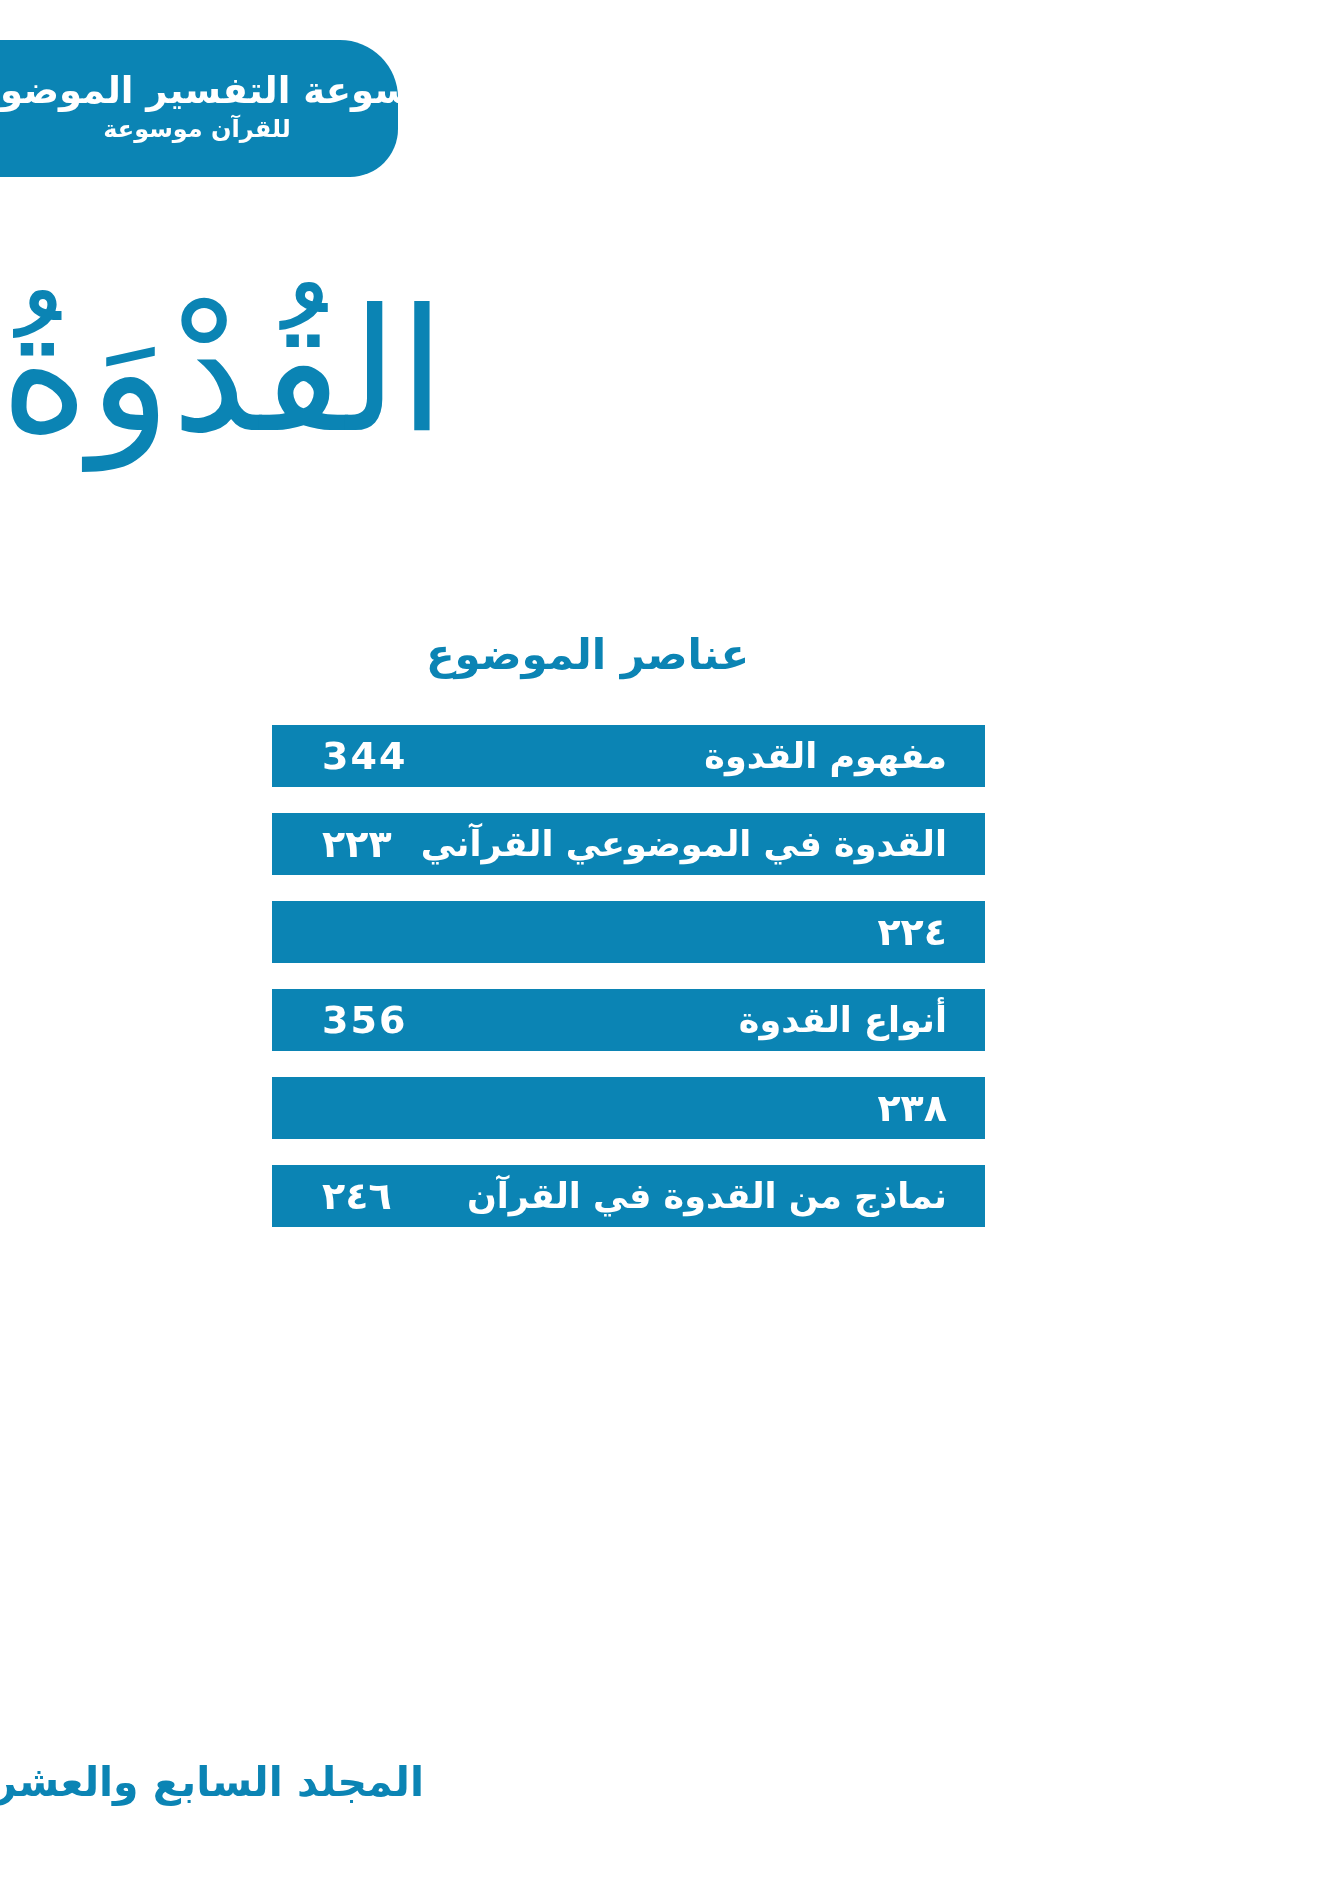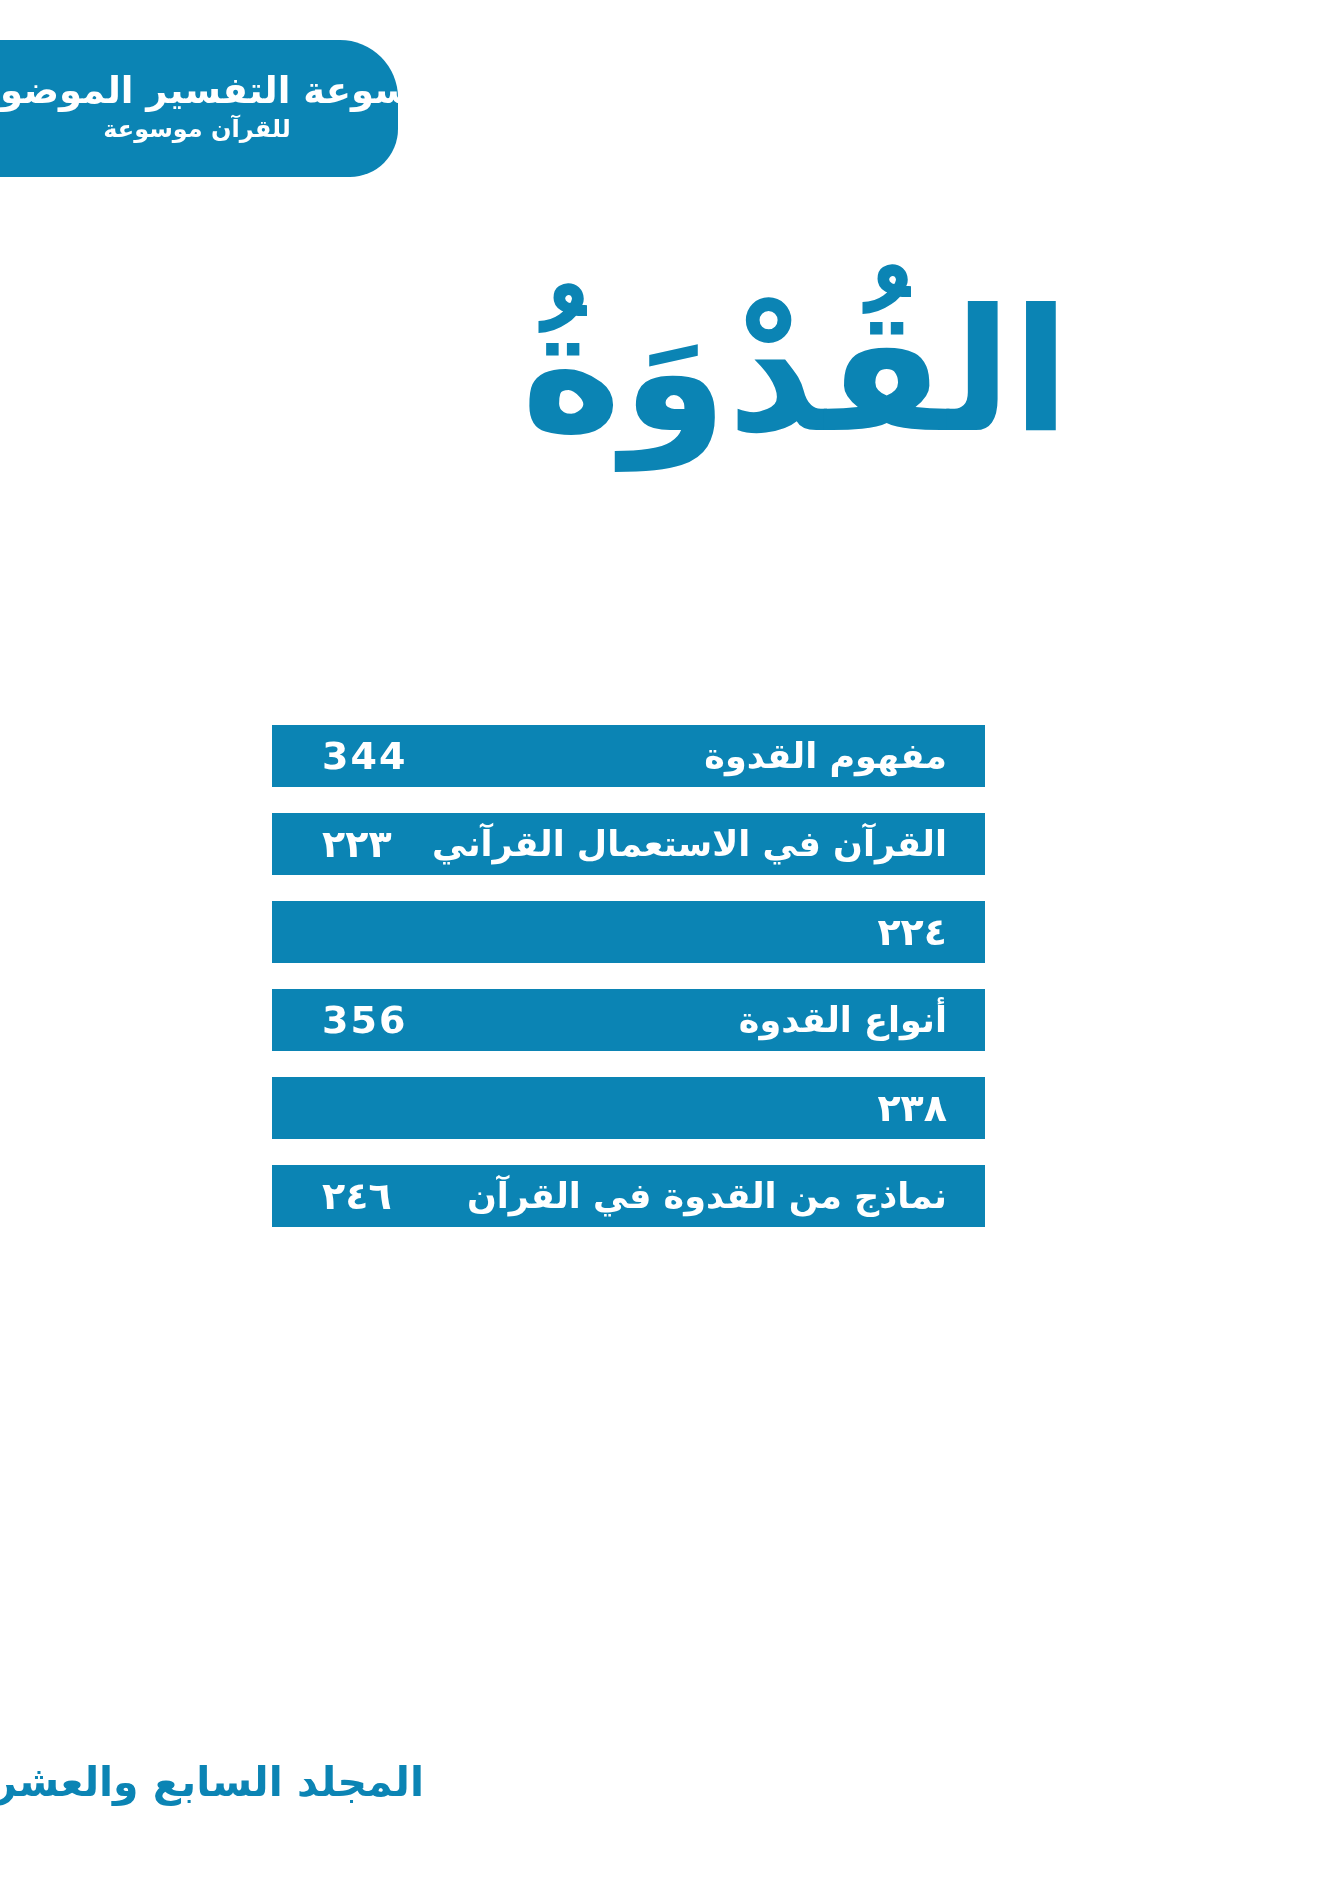--- a/index.html
+++ b/index.html
@@ -32,25 +32,25 @@
     white-space:nowrap; line-height:1.1;
     letter-spacing:-1px;
   }
   .banner-subtitle {
     font-size:24px; font-weight:bold;
     white-space:nowrap; line-height:1.1;
   }
   
   .main-title {
     position:absolute;
-    top:252px; left:8px;
+    top:252px; left:0;
     width:1062px;
-    text-align:right;
+    text-align:left;
     color:var(--accent);
-    font-size:170px; font-weight:bold;
+    font-size:170px; font-weight:normal;
     line-height:1.4;
     white-space:nowrap;
   }
   
   .toc-heading {
     position:absolute;
     top:630px; right:395px;
     width:713px;
     text-align:center;
     color:var(--accent);
@@ -97,29 +97,30 @@
 
 <div class="page">
 
   <header class="banner">
     <div class="banner-title">موسوعة التفسير الموضوعي</div>
     <div class="banner-subtitle">للقرآن موسوعة</div>
   </header>
 
   <h1 class="main-title">القُدْوَةُ</h1>
 
+  <h2 class="toc-heading">عناصر الموضوع</h2>
 
   <div class="toc" id="toc-list">
   <div class="toc-row">
     <span class="toc-label">مفهوم القدوة</span>
     <span class="toc-page">344</span>
   </div>
 
   <div class="toc-row">
-    <span class="toc-label">القرآن في الاستعمال القرآني</span>
+    <span class="toc-label">القدوة في الموضوعي القرآني</span>
     <span class="toc-page">٢٢٣</span>
   </div>
 
   <div class="toc-row">
     <span class="toc-page">٢٢٤</span>
   </div>
 
   <div class="toc-row">
     <span class="toc-label">أنواع القدوة</span>
     <span class="toc-page">356</span>

